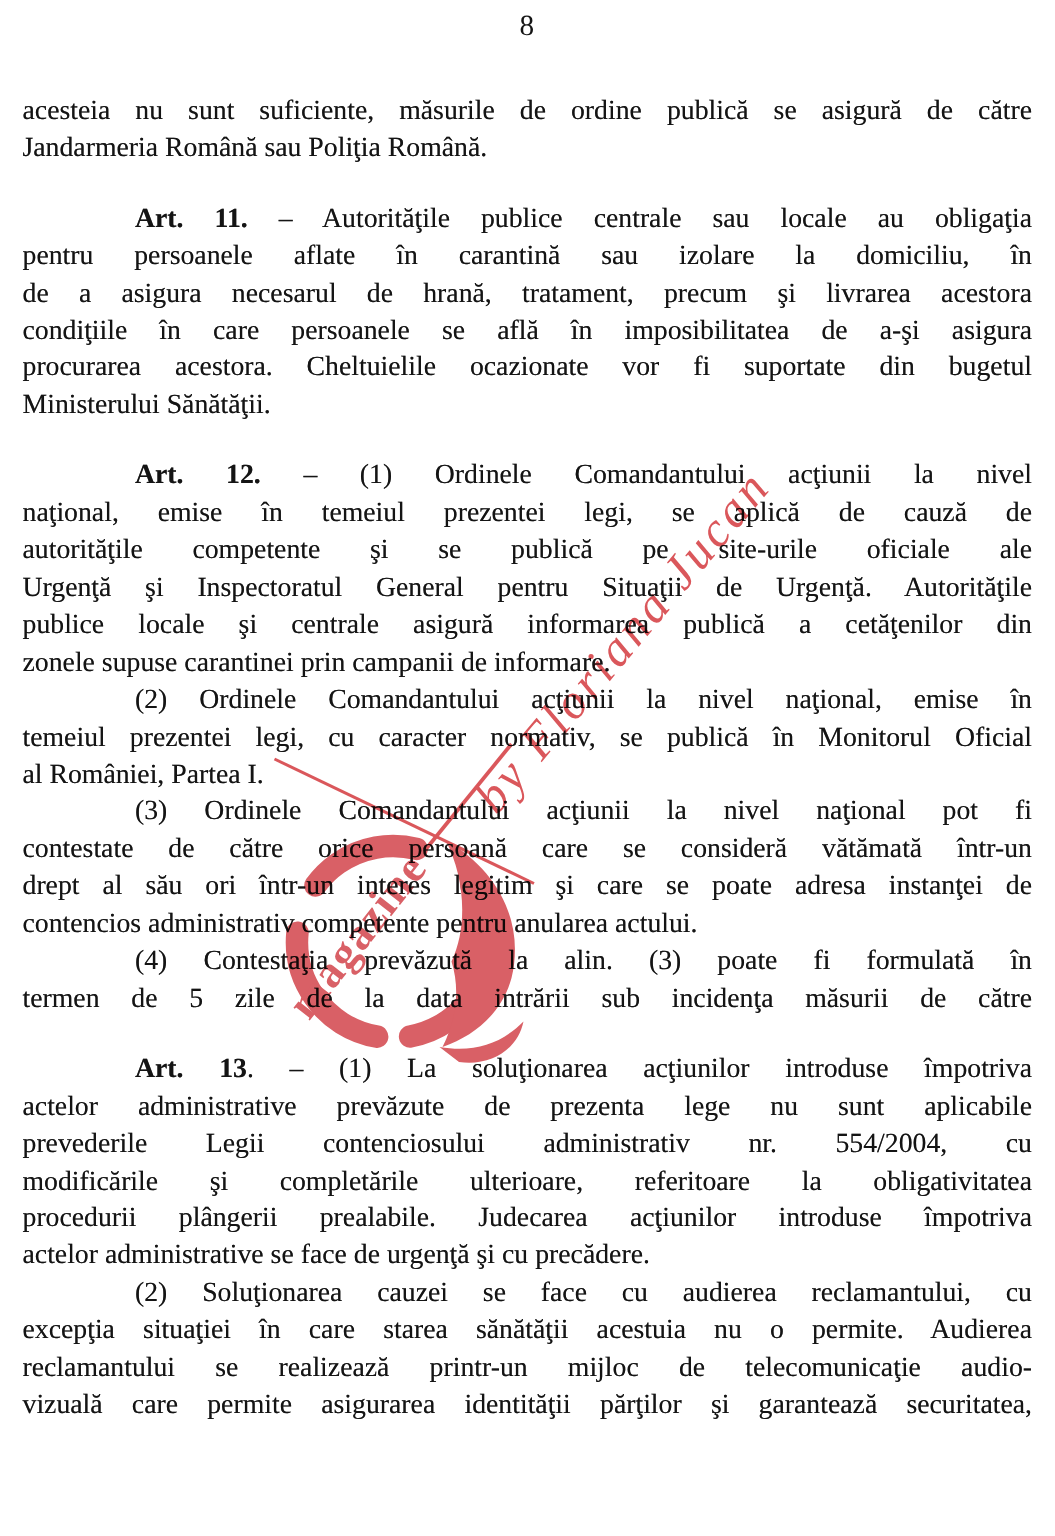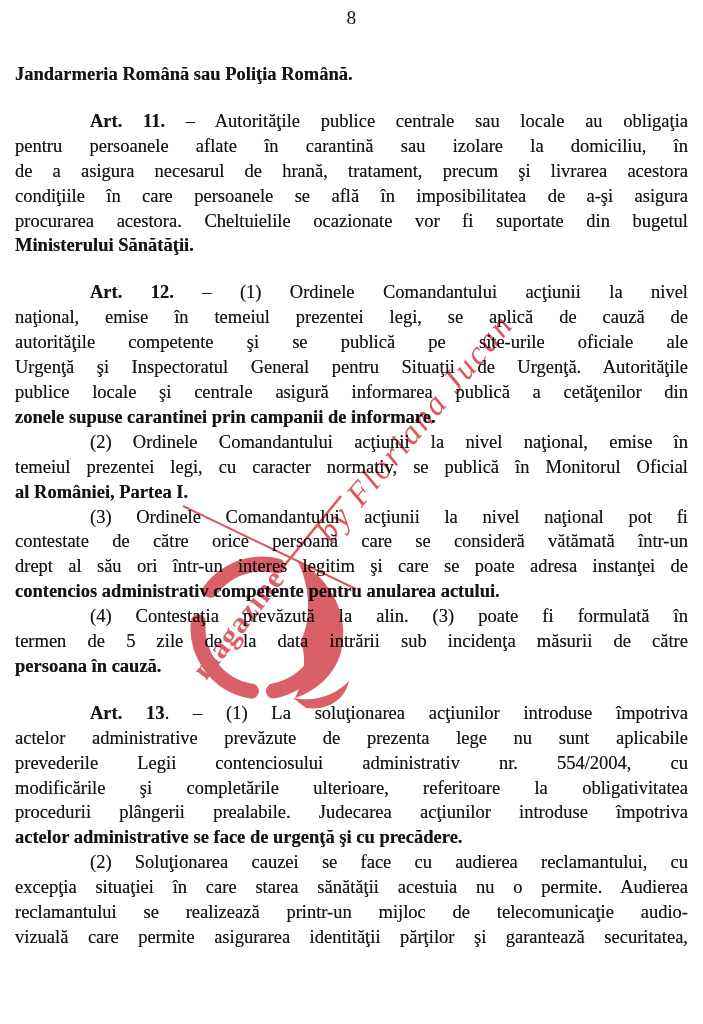--- a/index.html
+++ b/index.html
@@ -26,41 +26,42 @@
     line-height: 24.9px;
     text-shadow: 0 0 0.4px rgba(0,0,0,0.55);
   }
   .para { margin: 0; }
   .para.gap { margin-top: 22px; }
   .line {
     text-align: justify;
     text-align-last: justify;
     white-space: normal;
   }
-  .line.last { text-align-last: left; font-weight: bold; }
+  .line.last { text-align-last: left; }
   .line.indent { text-indent: 75px; }
   .line b { font-weight: bold; }
   .watermark {
     position: absolute;
     left: 0; top: 0;
     width: 703px; height: 1024px;
     mix-blend-mode: multiply;
     pointer-events: none;
     opacity: 0.93;
   }
   .watermark svg { display: block; }
   .wm-serif { font-family: "Liberation Serif", "DejaVu Serif", serif; }
 </style>
 </head>
 <body>
 
 <div class="page-number">8</div>
 
 <div class="doc">
     <div class="para">
+      <div class="line">acesteia nu sunt suficiente, măsurile de ordine publică se asigură de către</div>
       <div class="line last">Jandarmeria Română sau Poliţia Română.</div>
     </div>
     <div class="para gap">
       <div class="line indent"><b>Art. 11.</b> – Autorităţile publice centrale sau locale au obligaţia</div>
       <div class="line">pentru persoanele aflate în carantină sau izolare la domiciliu, în</div>
       <div class="line">de a asigura necesarul de hrană, tratament, precum şi livrarea acestora</div>
       <div class="line">condiţiile în care persoanele se află în imposibilitatea de a-şi asigura</div>
       <div class="line">procurarea acestora. Cheltuielile ocazionate vor fi suportate din bugetul</div>
       <div class="line last">Ministerului Sănătăţii.</div>
     </div>
@@ -79,21 +80,20 @@
     </div>
     <div class="para">
       <div class="line indent">(3) Ordinele Comandantului acţiunii la nivel naţional pot fi</div>
       <div class="line">contestate de către orice persoană care se consideră vătămată într-un</div>
       <div class="line">drept al său ori într-un interes legitim şi care se poate adresa instanţei de</div>
       <div class="line last">contencios administrativ competente pentru anularea actului.</div>
     </div>
     <div class="para">
       <div class="line indent">(4) Contestaţia prevăzută la alin. (3) poate fi formulată în</div>
       <div class="line">termen de 5 zile de la data intrării sub incidenţa măsurii de către</div>
-      <div class="line last">persoana în cauză.</div>
     </div>
     <div class="para gap">
       <div class="line indent"><b>Art. 13</b>. – (1) La soluţionarea acţiunilor introduse împotriva</div>
       <div class="line">actelor administrative prevăzute de prezenta lege nu sunt aplicabile</div>
       <div class="line">prevederile Legii contenciosului administrativ nr. 554/2004, cu</div>
       <div class="line">modificările şi completările ulterioare, referitoare la obligativitatea</div>
       <div class="line">procedurii plângerii prealabile. Judecarea acţiunilor introduse împotriva</div>
       <div class="line last">actelor administrative se face de urgenţă şi cu precădere.</div>
     </div>
     <div class="para">

